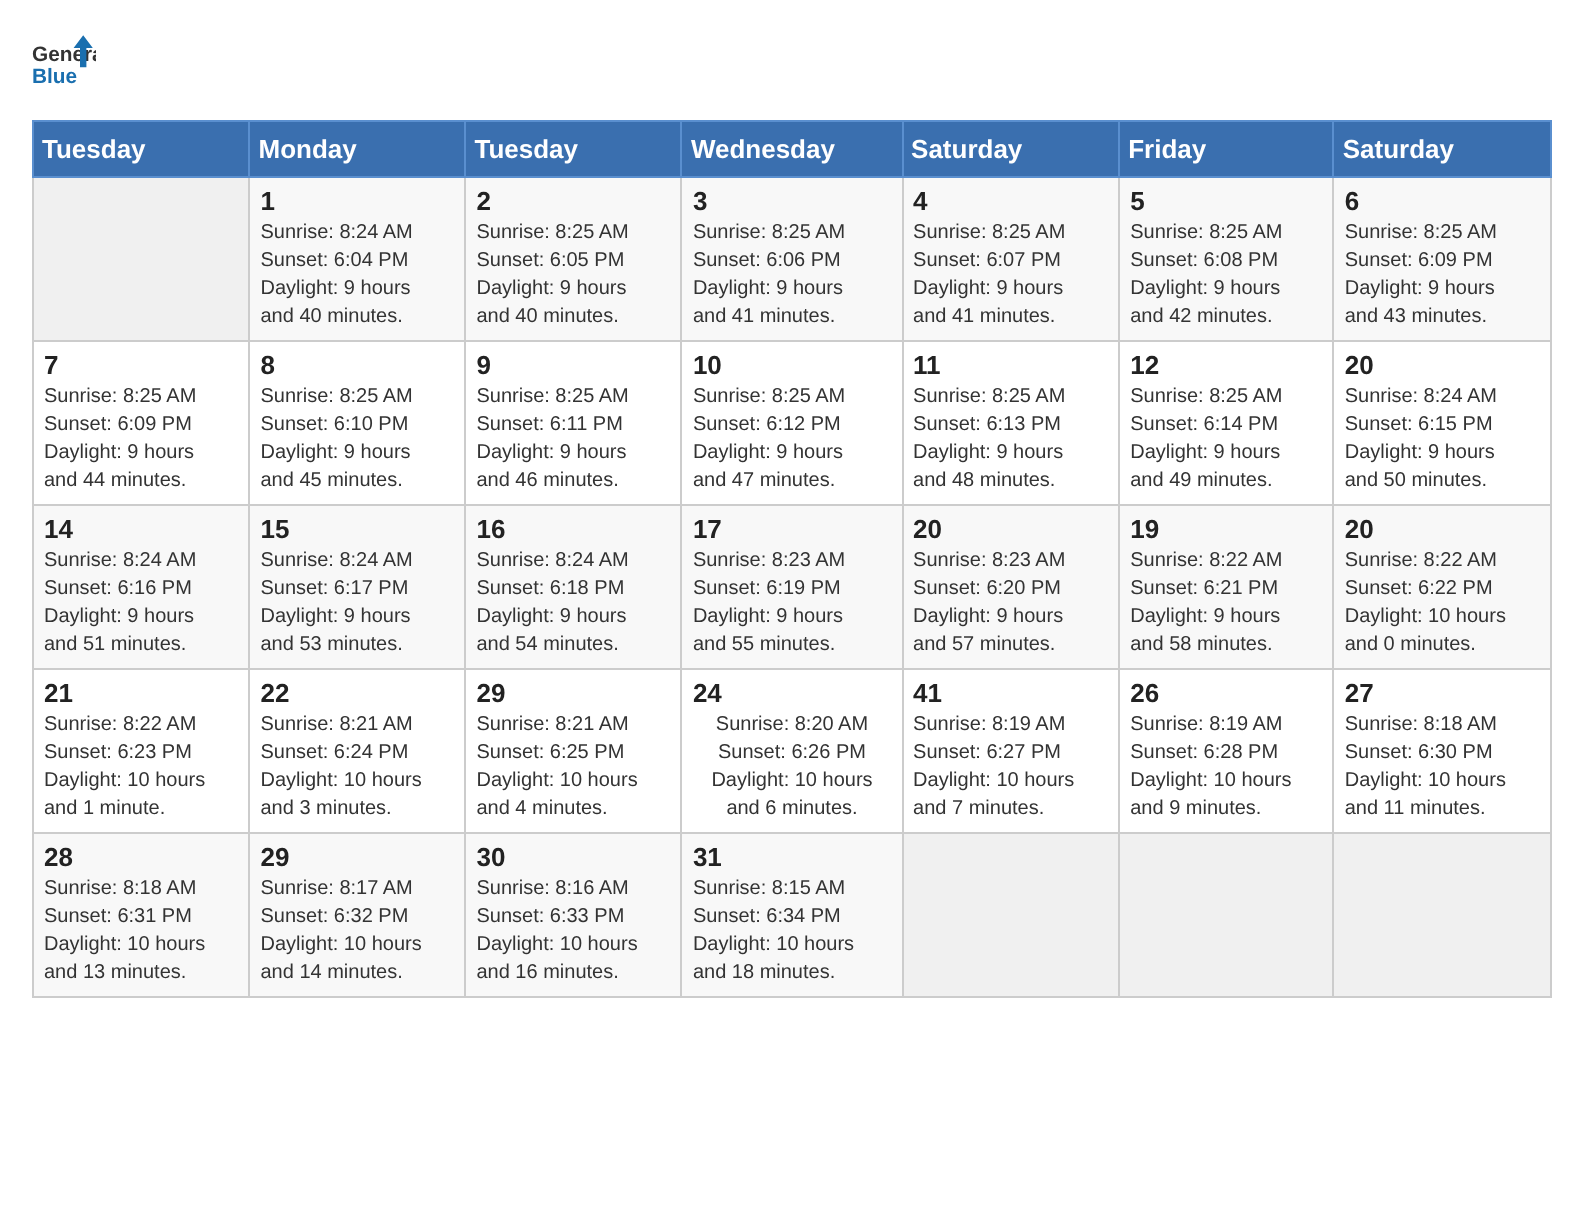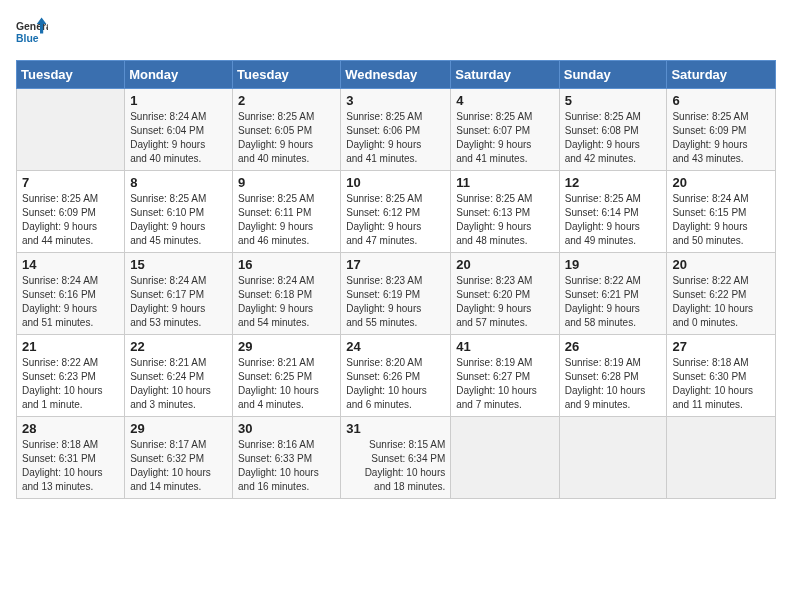--- a/index.html
+++ b/index.html
@@ -96,21 +96,21 @@
 </div>
 
 <table>
   <thead>
     <tr>
     <th>Tuesday</th>
         <th>Monday</th>
         <th>Tuesday</th>
         <th>Wednesday</th>
         <th>Saturday</th>
-        <th>Sunday</th>
+        <th>Friday</th>
         <th>Saturday</th>
       </tr>
   </thead>
   <tbody id="calendar-body">
   <tr>
         <td class="empty-cell"></td>
         <td>
           <span class="day-number">1</span>
           <div class="day-info" style="white-space: pre-line;">Sunrise: 8:24 AM
 Sunset: 6:04 PM
@@ -272,21 +272,21 @@
         </td>
         <td>
           <span class="day-number">29</span>
           <div class="day-info" style="white-space: pre-line;">Sunrise: 8:21 AM
 Sunset: 6:25 PM
 Daylight: 10 hours
 and 4 minutes.</div>
         </td>
         <td>
           <span class="day-number">24</span>
-          <div class="day-info" style="white-space: pre-line;">Sunrise: 8:20 AM
+          <div class="day-info" style="white-space: pre-line; text-align: center;">Sunrise: 8:20 AM
 Sunset: 6:26 PM
 Daylight: 10 hours
 and 6 minutes.</div>
         </td>
         <td>
           <span class="day-number">41</span>
           <div class="day-info" style="white-space: pre-line;">Sunrise: 8:19 AM
 Sunset: 6:27 PM
 Daylight: 10 hours
 and 7 minutes.</div>
@@ -323,21 +323,21 @@
         </td>
         <td>
           <span class="day-number">30</span>
           <div class="day-info" style="white-space: pre-line;">Sunrise: 8:16 AM
 Sunset: 6:33 PM
 Daylight: 10 hours
 and 16 minutes.</div>
         </td>
         <td>
           <span class="day-number">31</span>
-          <div class="day-info" style="white-space: pre-line; text-align: right;">Sunrise: 8:15 AM
+          <div class="day-info" style="white-space: pre-line;">Sunrise: 8:15 AM
 Sunset: 6:34 PM
 Daylight: 10 hours
 and 18 minutes.</div>
         </td>
         <td class="empty-cell"></td>
         <td class="empty-cell"></td>
         <td class="empty-cell"></td>
       </tr>
     </tbody>
 </table>

